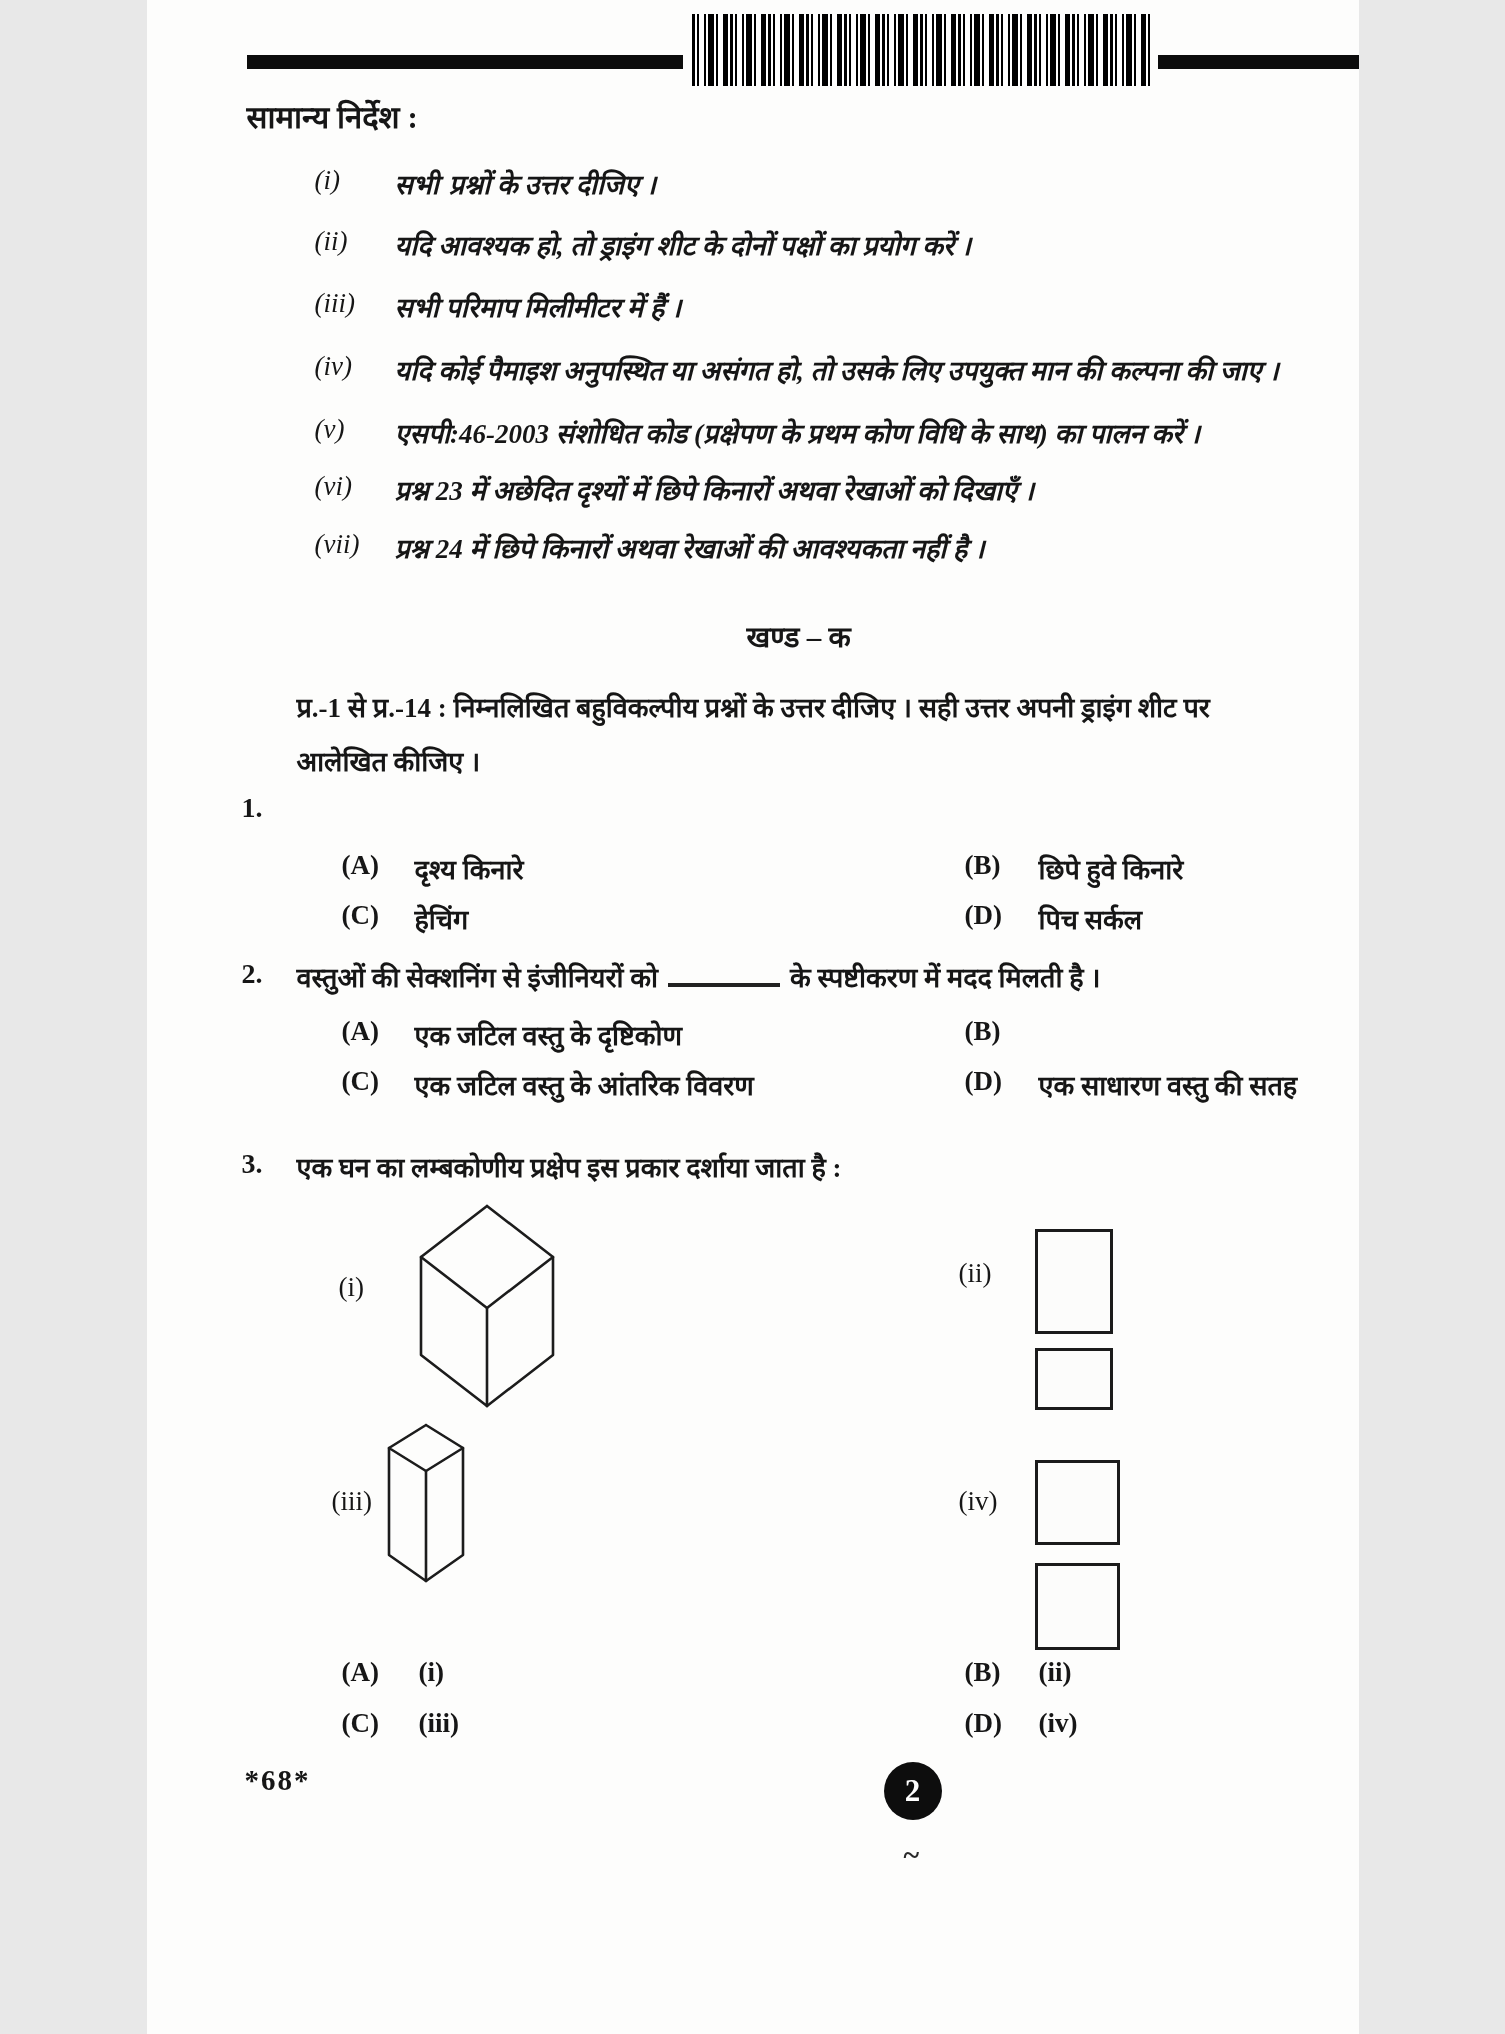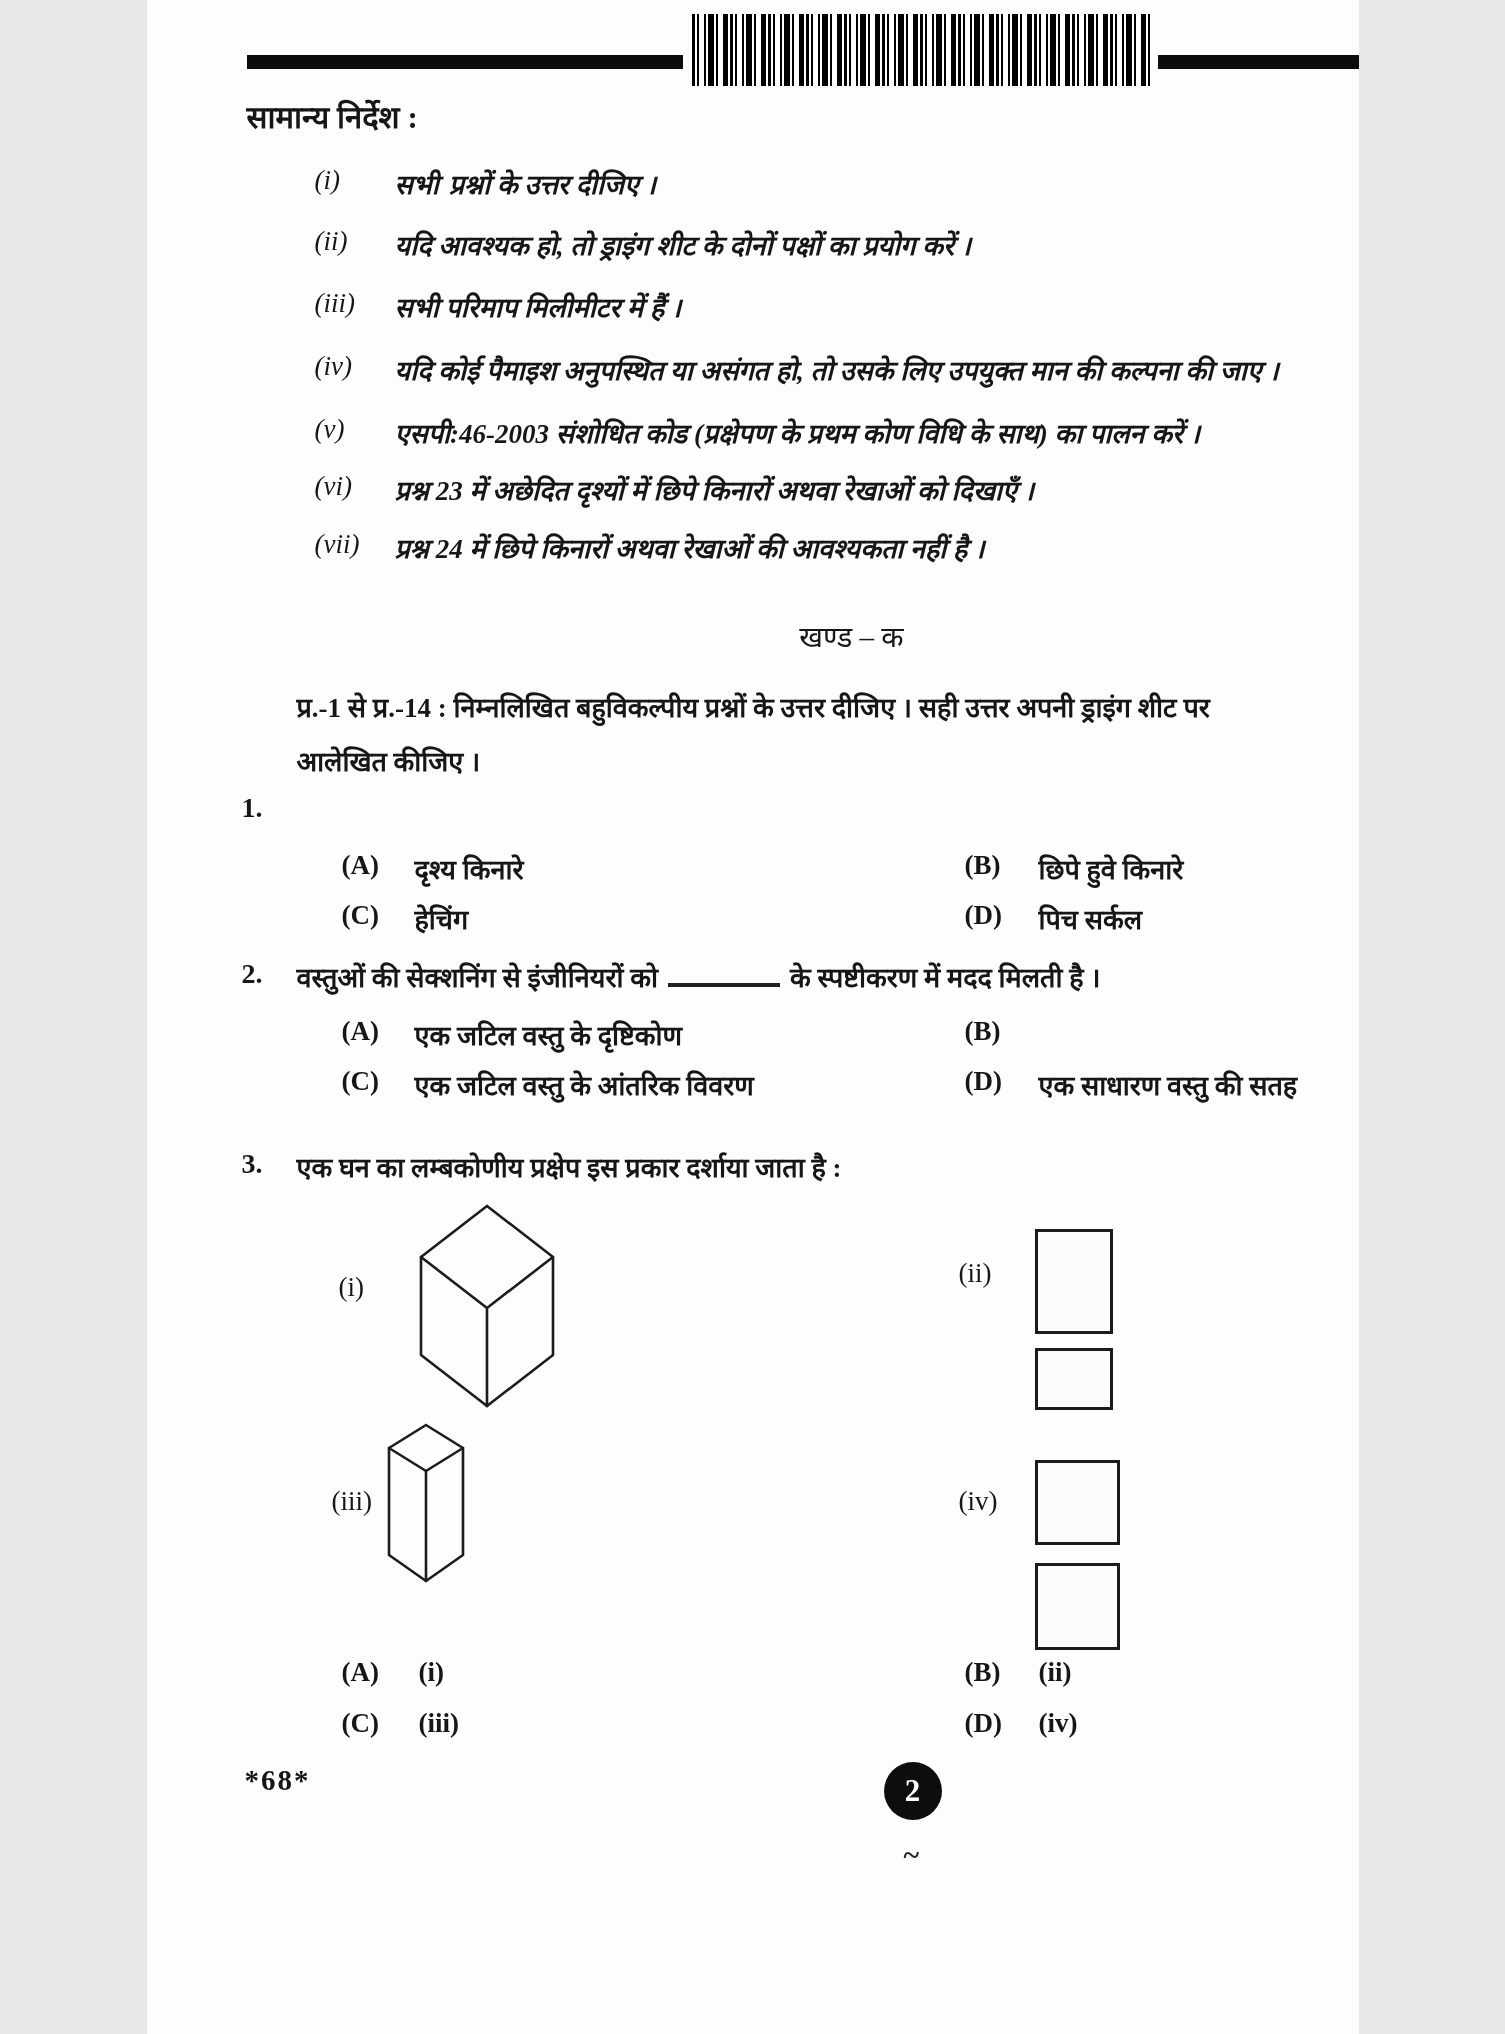--- a/index.html
+++ b/index.html
@@ -20,21 +20,21 @@
       #000 12px 14px, #fff 14px 16px, #000 16px 22px, #fff 22px 24px,
       #000 24px 26px, #fff 26px 31px, #000 31px 36px, #fff 36px 38px);
   }
 
   .heading { font-size:31px; font-weight:bold; }
 
   .ins-num  { position:absolute; left:168px; width:66px; font-size:27px; font-style:italic; }
   .ins-text { position:absolute; left:248px; font-size:27px; font-style:italic; font-weight:bold; white-space:nowrap; }
   .ins-lead { font-weight:900; margin-right:10px; }
 
-  .section-title { position:absolute; left:600px; width:210px; text-align:center; font-size:29px; font-weight:normal; }
+  .section-title { position:absolute; left:600px; width:210px; text-align:left; font-size:29px; font-weight:bold; }
   .section-marks { position:absolute; left:1232px; font-size:29px; font-weight:normal; white-space:nowrap; }
 
   .body-text { font-size:27px; font-weight:bold; white-space:nowrap; }
   .q-num  { position:absolute; left:95px;  font-size:28px; font-weight:bold; }
   .q-text { position:absolute; left:150px; font-size:27px; font-weight:bold; white-space:nowrap; }
 
   .opt-label { position:absolute; font-size:27px; font-weight:bold; }
   .opt-text  { position:absolute; font-size:27px; font-weight:bold; white-space:nowrap; }
 
   .blank {

